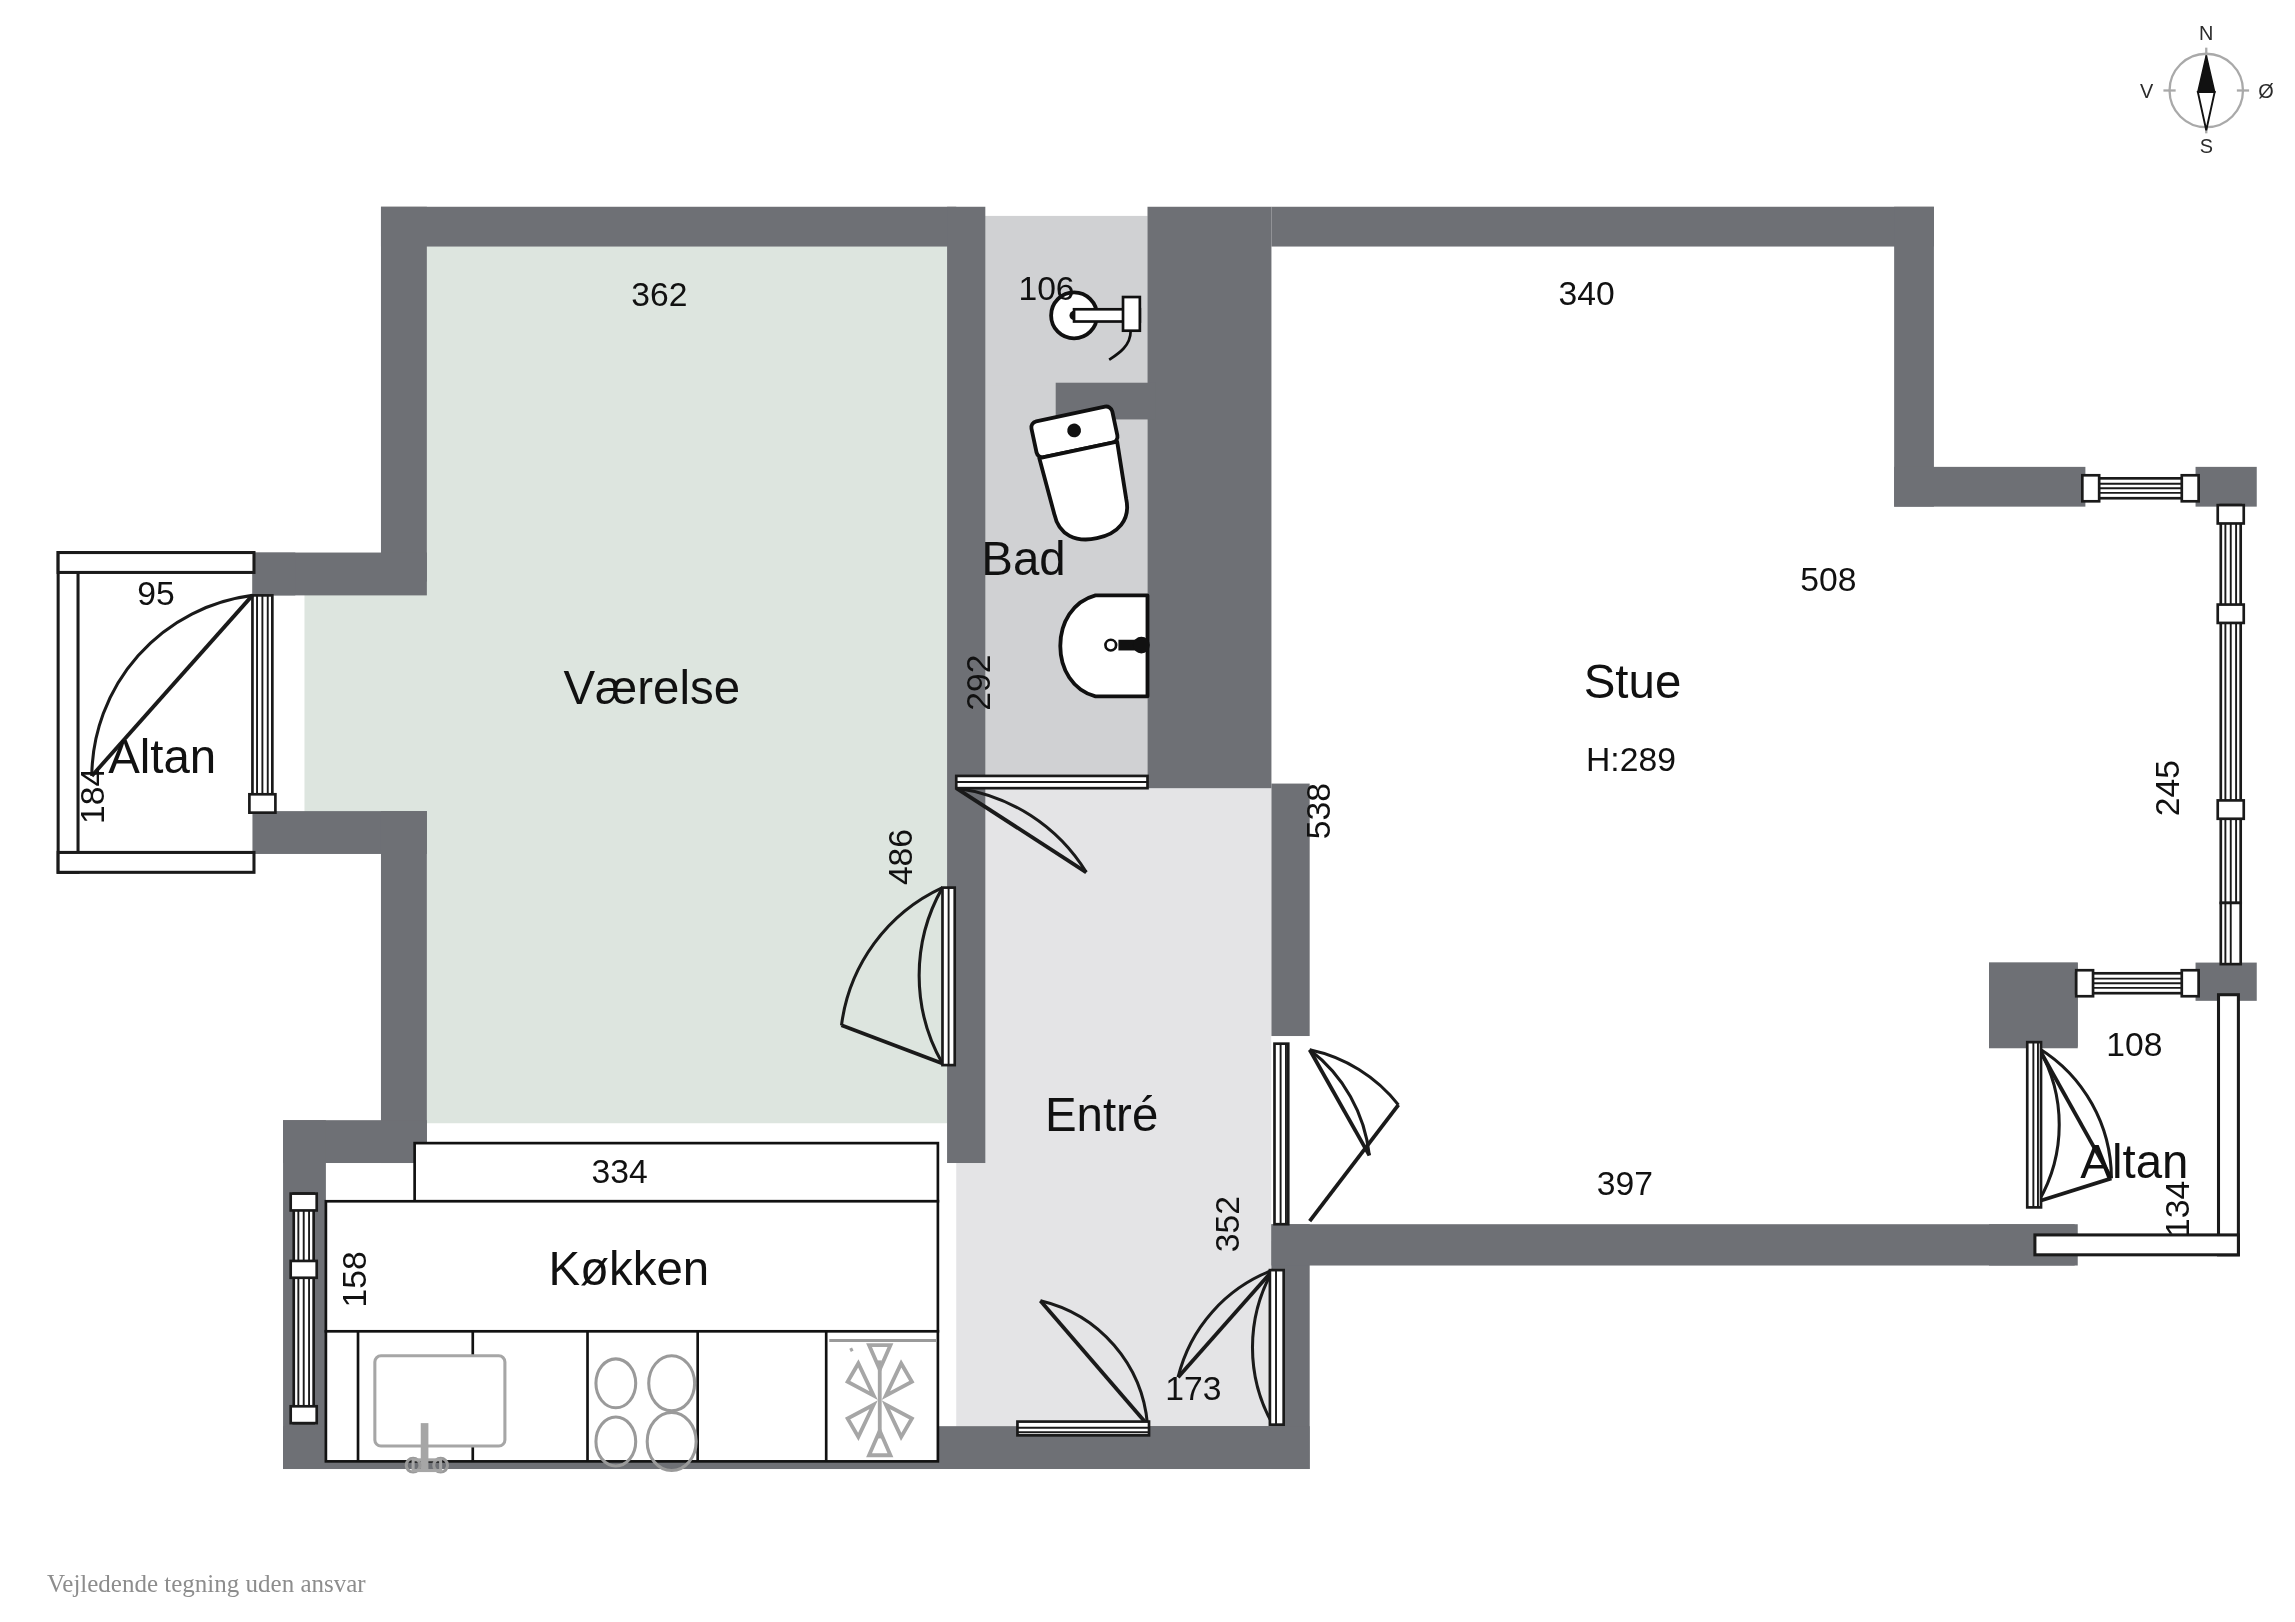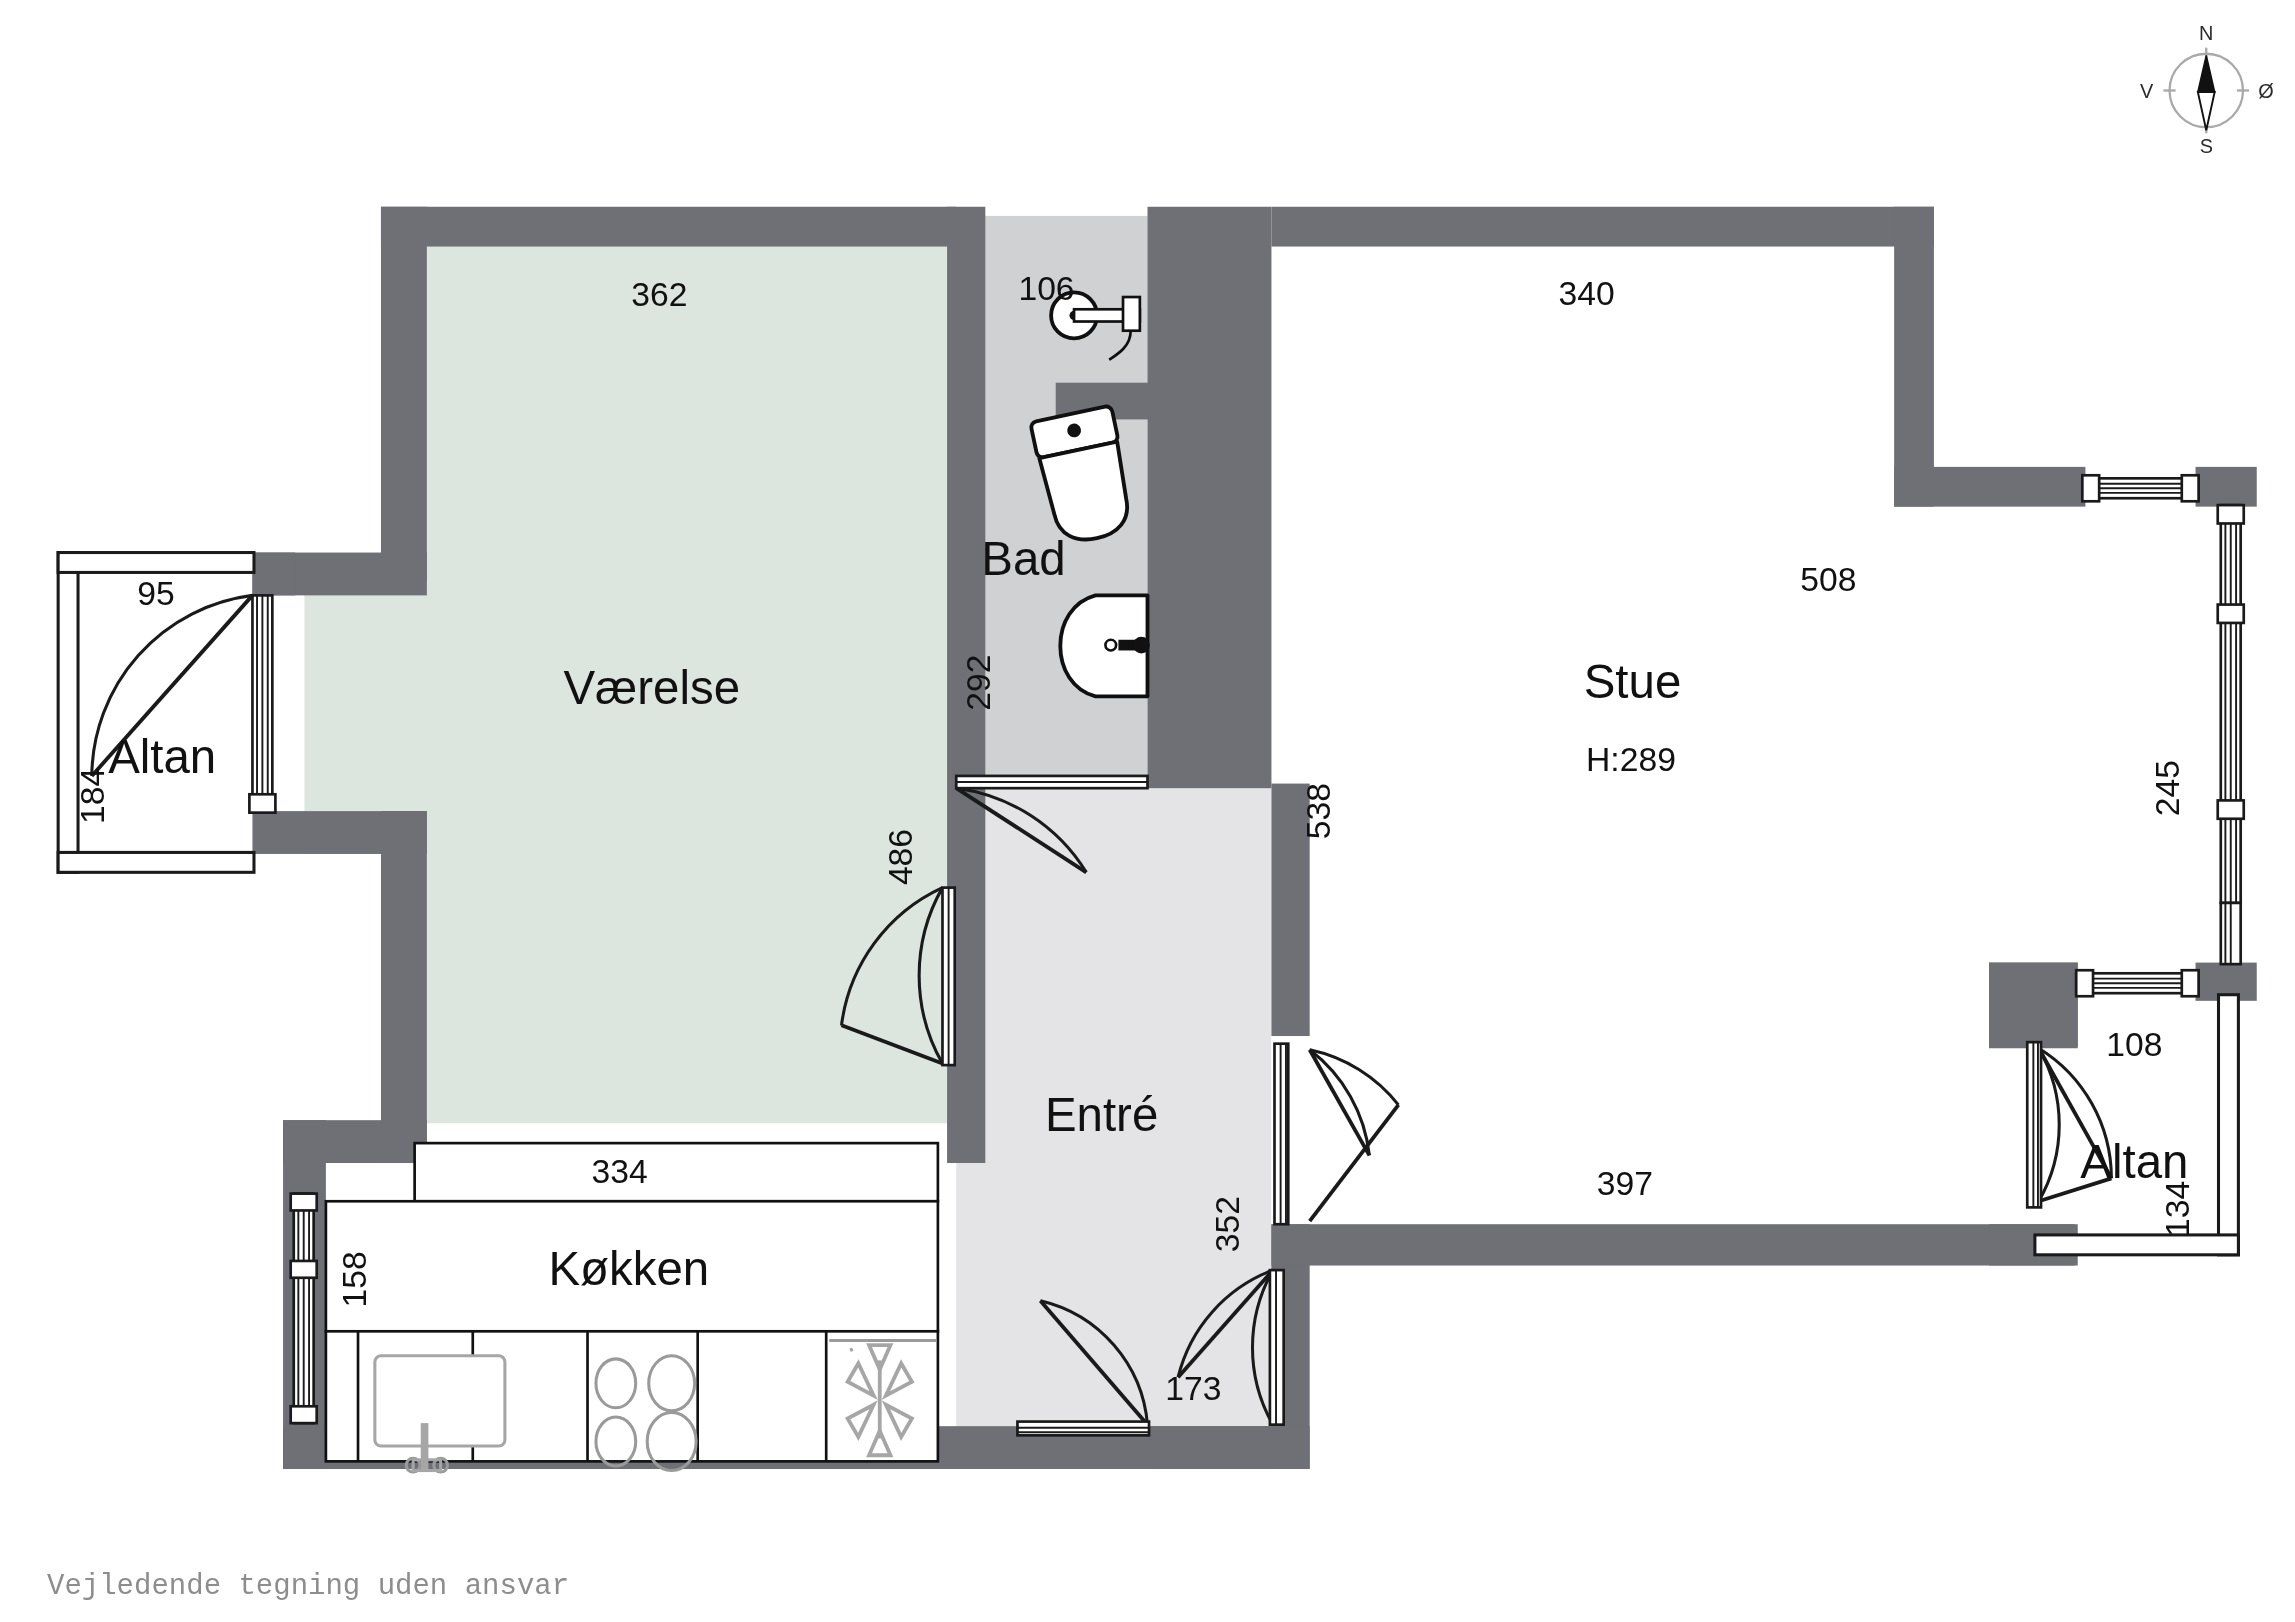--- a/index.html
+++ b/index.html
@@ -46,23 +46,23 @@
 
   text { fill: #111111; font-family: "Liberation Sans", sans-serif; }
   .room-label { font-size: 62px; text-anchor: middle; }
   .room-label-sub { font-size: 44px; text-anchor: middle; }
   .dim { font-size: 44px; text-anchor: middle; }
   .compass-label { font-size: 26px; fill: #2b2b2b; text-anchor: middle; }
   .footnote {
     position: absolute;
     left: 47px;
     top: 1570px;
-    font-size: 29px;
+    font-size: 25px;
     color: #8d8d8d;
-    font-family: Liberation Mono, monospace;
+    font-family: Liberation Serif, serif;
     white-space: nowrap;
   }
 </style>
 </head>
 <body>
 
 <div id="plan-root">
 
   <svg class="plan" viewBox="0 0 3000 2121" xmlns="http://www.w3.org/2000/svg">
 

